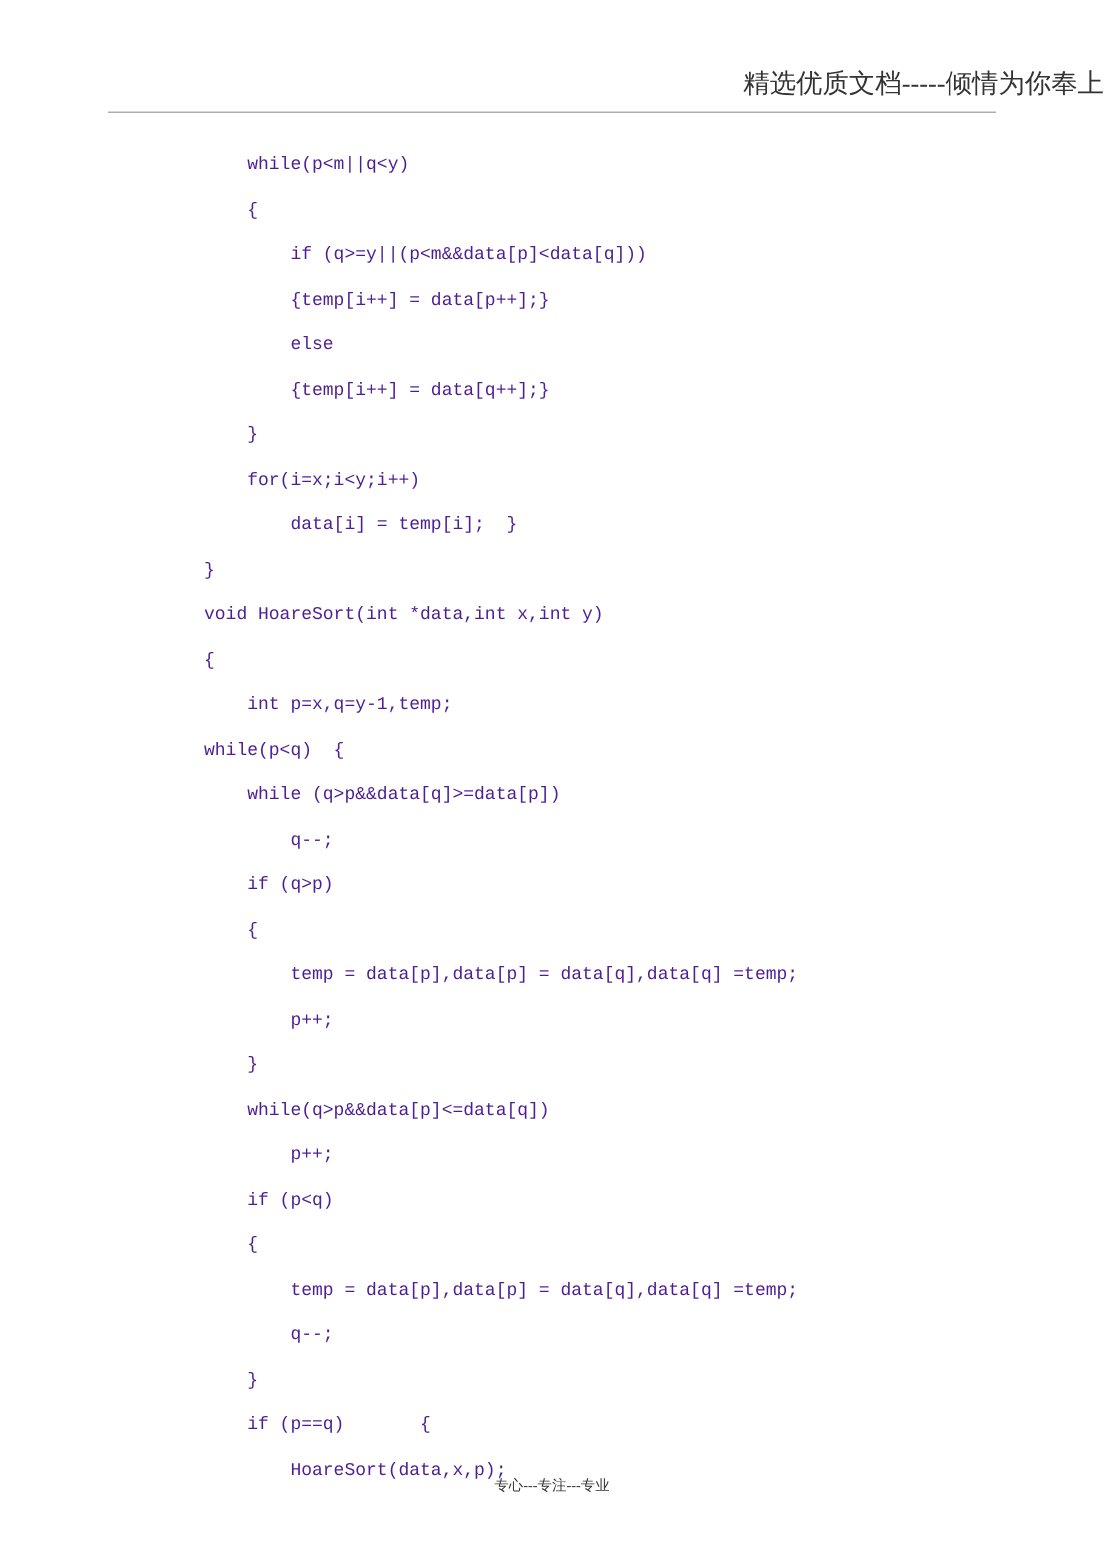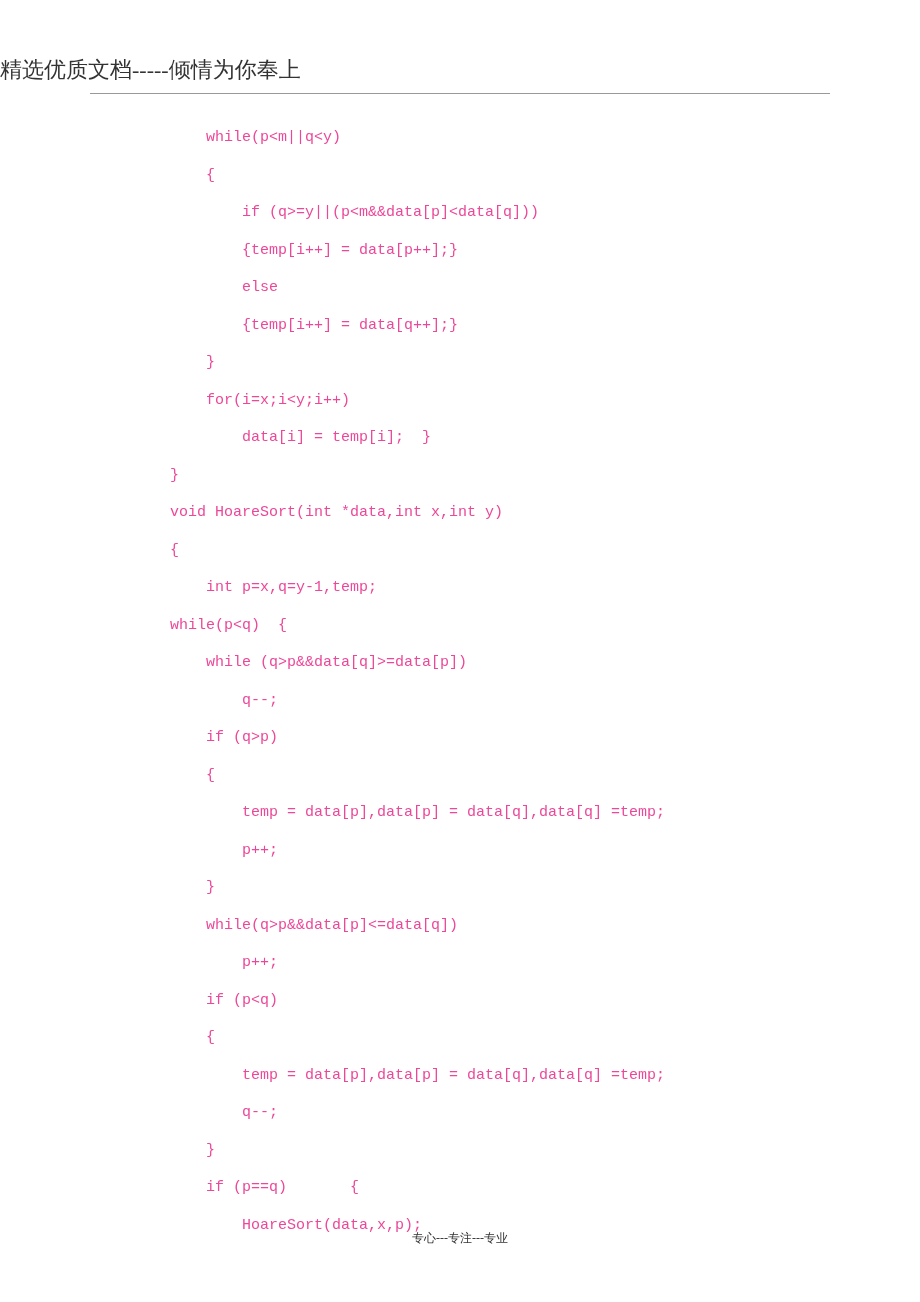--- a/index.html
+++ b/index.html
@@ -10,40 +10,40 @@
     width: 920px;
   }
   .page {
     width: 920px;
     min-height: 1302px;
     box-sizing: border-box;
     padding: 55px 0 30px 0;
     position: relative;
   }
   .header {
-    text-align: left;
+    text-align: right;
     font-size: 22px;
     color: #333;
     padding-bottom: 8px;
     font-family: "SimSun", "宋体", serif;
   }
   .rule-wrap {
     padding: 0 90px;
   }
   .rule {
     border: none;
     border-top: 1px solid #999;
     margin: 0;
   }
   .content {
     padding: 25px 0 0 170px;
     font-family: "Courier New", "SimSun", monospace;
     font-size: 15px;
     line-height: 2.5;
-    color: #ec4899;
+    color: #4c1d95;
     white-space: pre;
   }
   .footer {
     position: absolute;
     bottom: 55px;
     width: 100%;
     text-align: center;
     font-size: 12px;
     color: #333;
     font-family: "SimSun", "宋体", serif;

